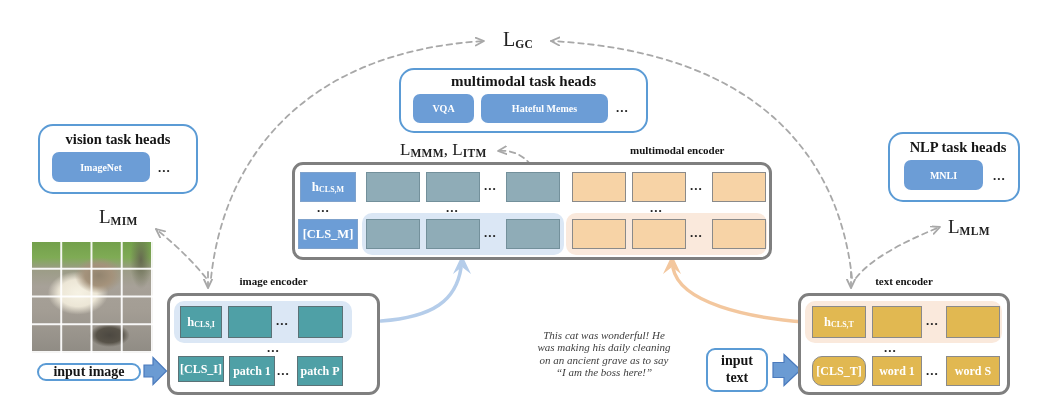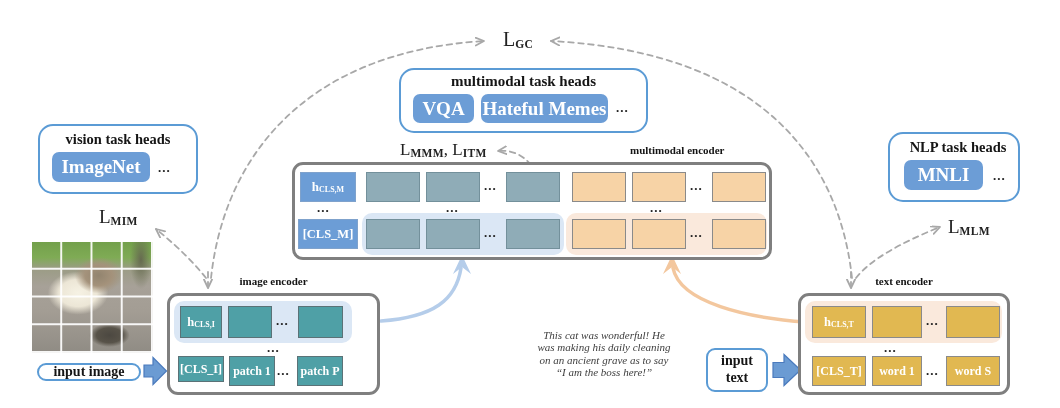--- a/index.html
+++ b/index.html
@@ -7,21 +7,21 @@
     --gold:#E1B851; --peach:#F7D3A6; --hlblue:#DBE7F5; --hlpeach:#FAE9DC;
     --egray:#7F7F7F; --dash:#A8A8A8;
   }
   html,body{margin:0;padding:0;background:#fff;}
   .stage{position:relative;width:1060px;height:408px;background:#fff;overflow:hidden;
          font-family:Liberation Serif, serif;color:#111;}
   svg.arrows{position:absolute;left:0;top:0;pointer-events:none;}
   .panel{position:absolute;border:2.5px solid var(--pborder);border-radius:15px;background:#fff;box-sizing:border-box;}
   .ptitle{position:absolute;text-align:center;font-size:14.5px;font-weight:600;color:#151515;white-space:nowrap;}
   .btn{position:absolute;background:var(--accent);color:#fff;font-weight:700;border-radius:7px;
-       display:flex;align-items:center;justify-content:center;font-size:19px;box-sizing:border-box;}
+       display:flex;align-items:center;justify-content:center;font-size:10px;box-sizing:border-box;}
   .encoder{position:absolute;border:3px solid var(--egray);border-radius:11px;background:#fff;box-sizing:border-box;}
   .enc-title{position:absolute;font-weight:700;font-size:11px;color:#141414;text-align:center;white-space:nowrap;}
   .tok{position:absolute;display:flex;align-items:center;justify-content:center;color:#fff;
        font-weight:700;font-size:12px;box-sizing:border-box;white-space:nowrap;}
   .tok.teal{background:var(--teal);border:1.5px solid #5B7277;}
   .tok.mteal{background:var(--mteal);border:1px solid #73909B;}
   .tok.gold{background:var(--gold);border:1.5px solid #8A8A8A;}
   .tok.peach{background:var(--peach);border:1px solid #8A8A8A;}
   .tok.blue{background:var(--accent);border:1px solid #7FA2CC;}
   .tok .subsc{font-size:8px;font-weight:700;margin-top:4px;}
@@ -160,21 +160,21 @@
   <div class="encoder" style="left:798px;top:293px;width:212px;height:102px;"></div>
   <div class="hl peach" style="left:805px;top:301px;width:197px;height:42px;"></div>
   <div class="tok gold" style="left:812px;top:306px;width:54px;height:32px;font-size:12.5px;">
       <span>h</span>
       <span class="subsc">CLS,T</span>
     </div>
   <div class="tok gold" style="left:872px;top:306px;width:50px;height:32px;"></div>
   <div class="dots" style="left:926px;top:313px;">...</div>
   <div class="tok gold" style="left:946px;top:306px;width:54px;height:32px;"></div>
   <div class="dots" style="left:884px;top:340px;">...</div>
-  <div class="tok gold" style="left:812px;top:356px;width:54px;height:30px;">
+  <div class="tok gold" style="left:812px;top:356px;width:54px;height:30px;border-radius:10px;">
       <span>[CLS_T]</span>
     </div>
   <div class="tok gold" style="left:872px;top:356px;width:50px;height:30px;">
       <span>word 1</span>
     </div>
   <div class="dots" style="left:926px;top:363px;">...</div>
   <div class="tok gold" style="left:946px;top:356px;width:54px;height:30px;">
       <span>word S</span>
     </div>
 

